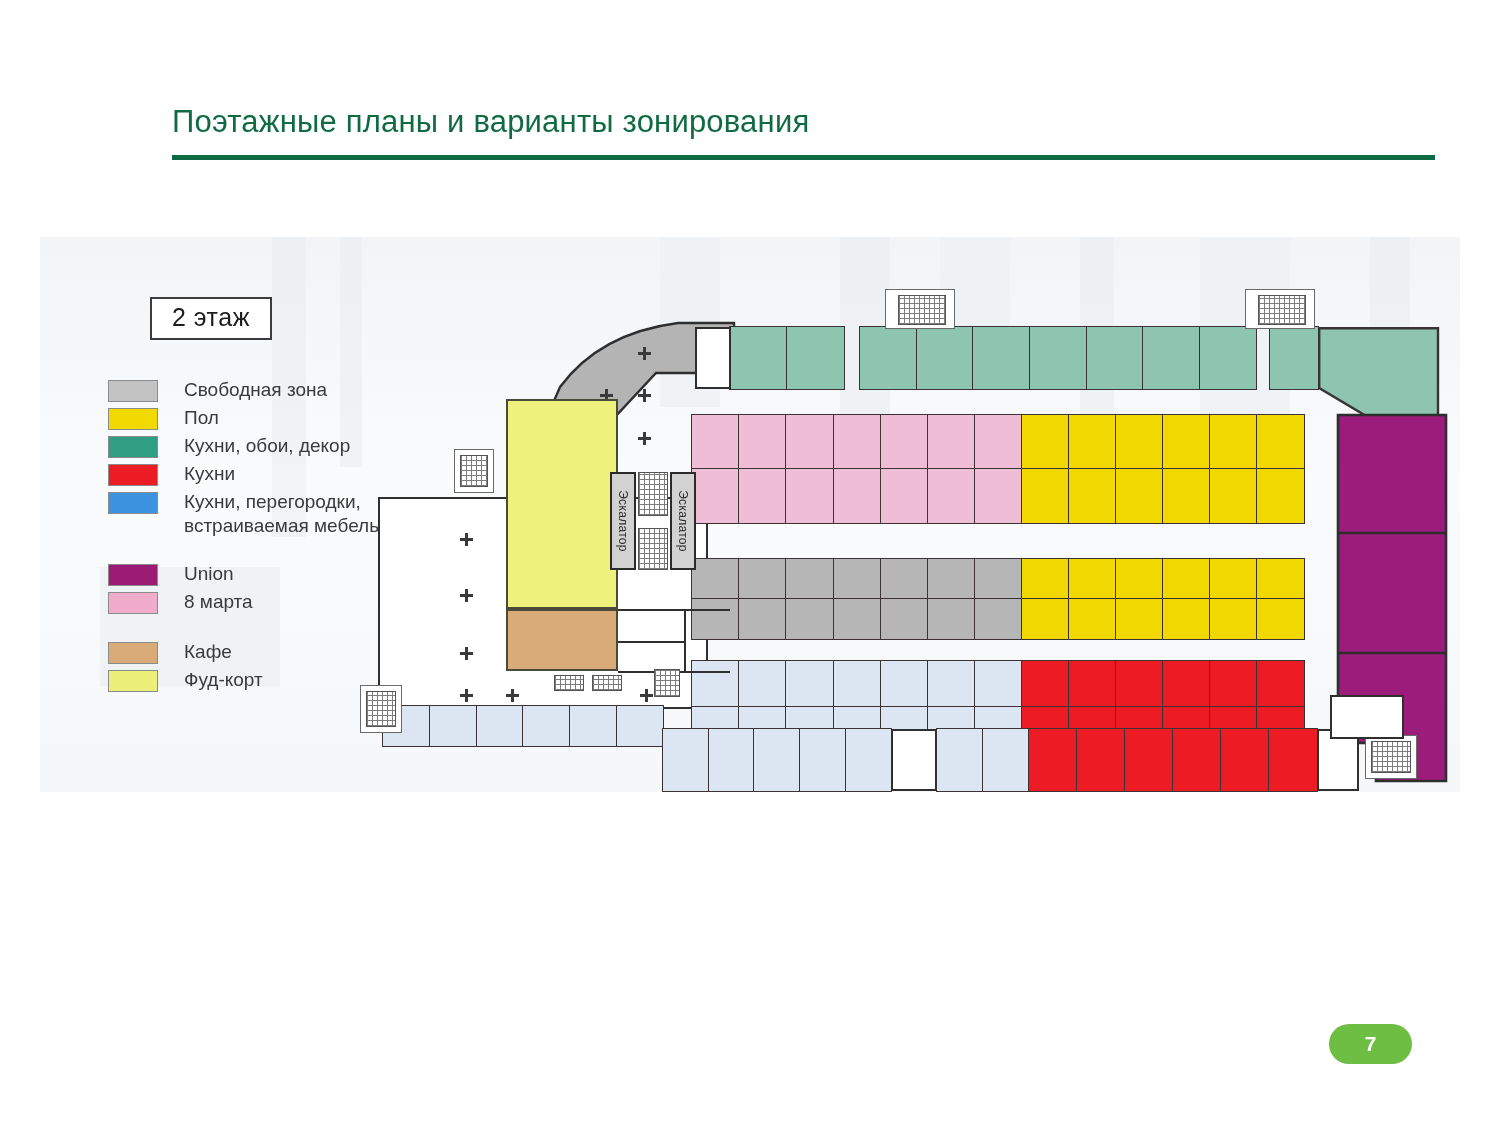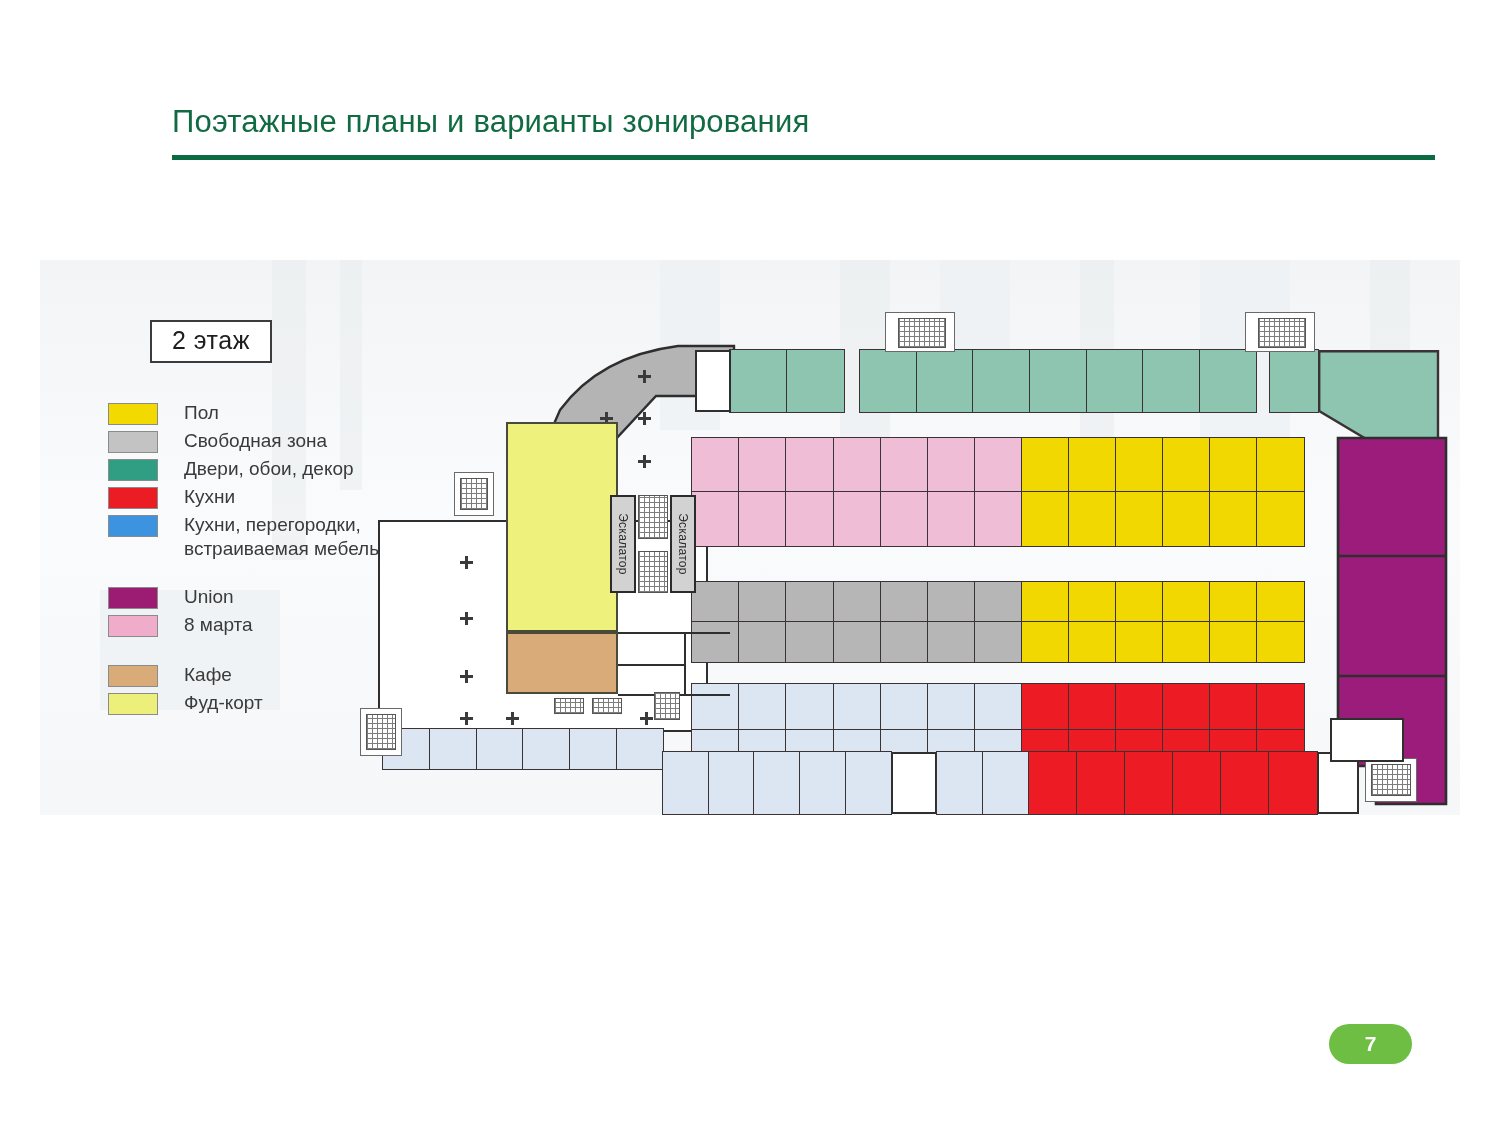--- a/index.html
+++ b/index.html
@@ -19,21 +19,21 @@
     font-size:31px;font-weight:normal;color:#116b42;
     letter-spacing:.2px;white-space:nowrap;
   }
   #title-rule{
     position:absolute;left:172px;top:155px;width:1263px;height:5px;
     background:#0c6b42;
   }
 
   
   #plan-figure{
-    position:absolute;left:40px;top:260px;width:1420px;height:555px;
+    position:absolute;left:40px;top:237px;width:1420px;height:555px;
     background:#ec4899;overflow:hidden;
   }
   
   .wm{position:absolute;background:#e9ecef;opacity:.55;}
   .wm2{position:absolute;background:#eef1f4;opacity:.8;}
   #wm-wash{position:absolute;inset:0;
     background:linear-gradient(180deg,#f2f4f6 0%,#fafbfc 45%,#f6f7f9 100%);}
 
   
   #legend{position:absolute;left:68px;top:60px;width:330px;}
@@ -113,30 +113,30 @@
   <div class="wm" style="left:1040px;top:0;width:34px;height:250px;"></div>
   <div class="wm2" style="left:1160px;top:0;width:90px;height:190px;"></div>
   <div class="wm" style="left:1330px;top:0;width:40px;height:300px;"></div>
   <div class="wm2" style="left:60px;top:330px;width:180px;height:120px;"></div>
 
   <div id="legend">
     <div id="floor-badge">2 этаж</div>
 
     <div id="legend-list">
       <div class="legend-row">
+        <div class="sw" style="background:#c3c3c3;"></div>
+        <div class="legend-text">Свободная зона</div>
+      </div>
+      <div class="legend-row">
         <div class="sw" style="background:#f2d900;"></div>
         <div class="legend-text">Пол</div>
       </div>
       <div class="legend-row">
-        <div class="sw" style="background:#c3c3c3;"></div>
-        <div class="legend-text">Свободная зона</div>
-      </div>
-      <div class="legend-row">
         <div class="sw" style="background:#2f9e82;"></div>
-        <div class="legend-text">Двери, обои, декор</div>
+        <div class="legend-text">Кухни, обои, декор</div>
       </div>
       <div class="legend-row">
         <div class="sw" style="background:#ec1c24;"></div>
         <div class="legend-text">Кухни</div>
       </div>
       <div class="legend-row">
         <div class="sw" style="background:#3c93e0;"></div>
         <div class="legend-text">Кухни, перегородки, встраиваемая мебель</div>
       </div>
       <div class="legend-row" style="margin-top:24px;">

